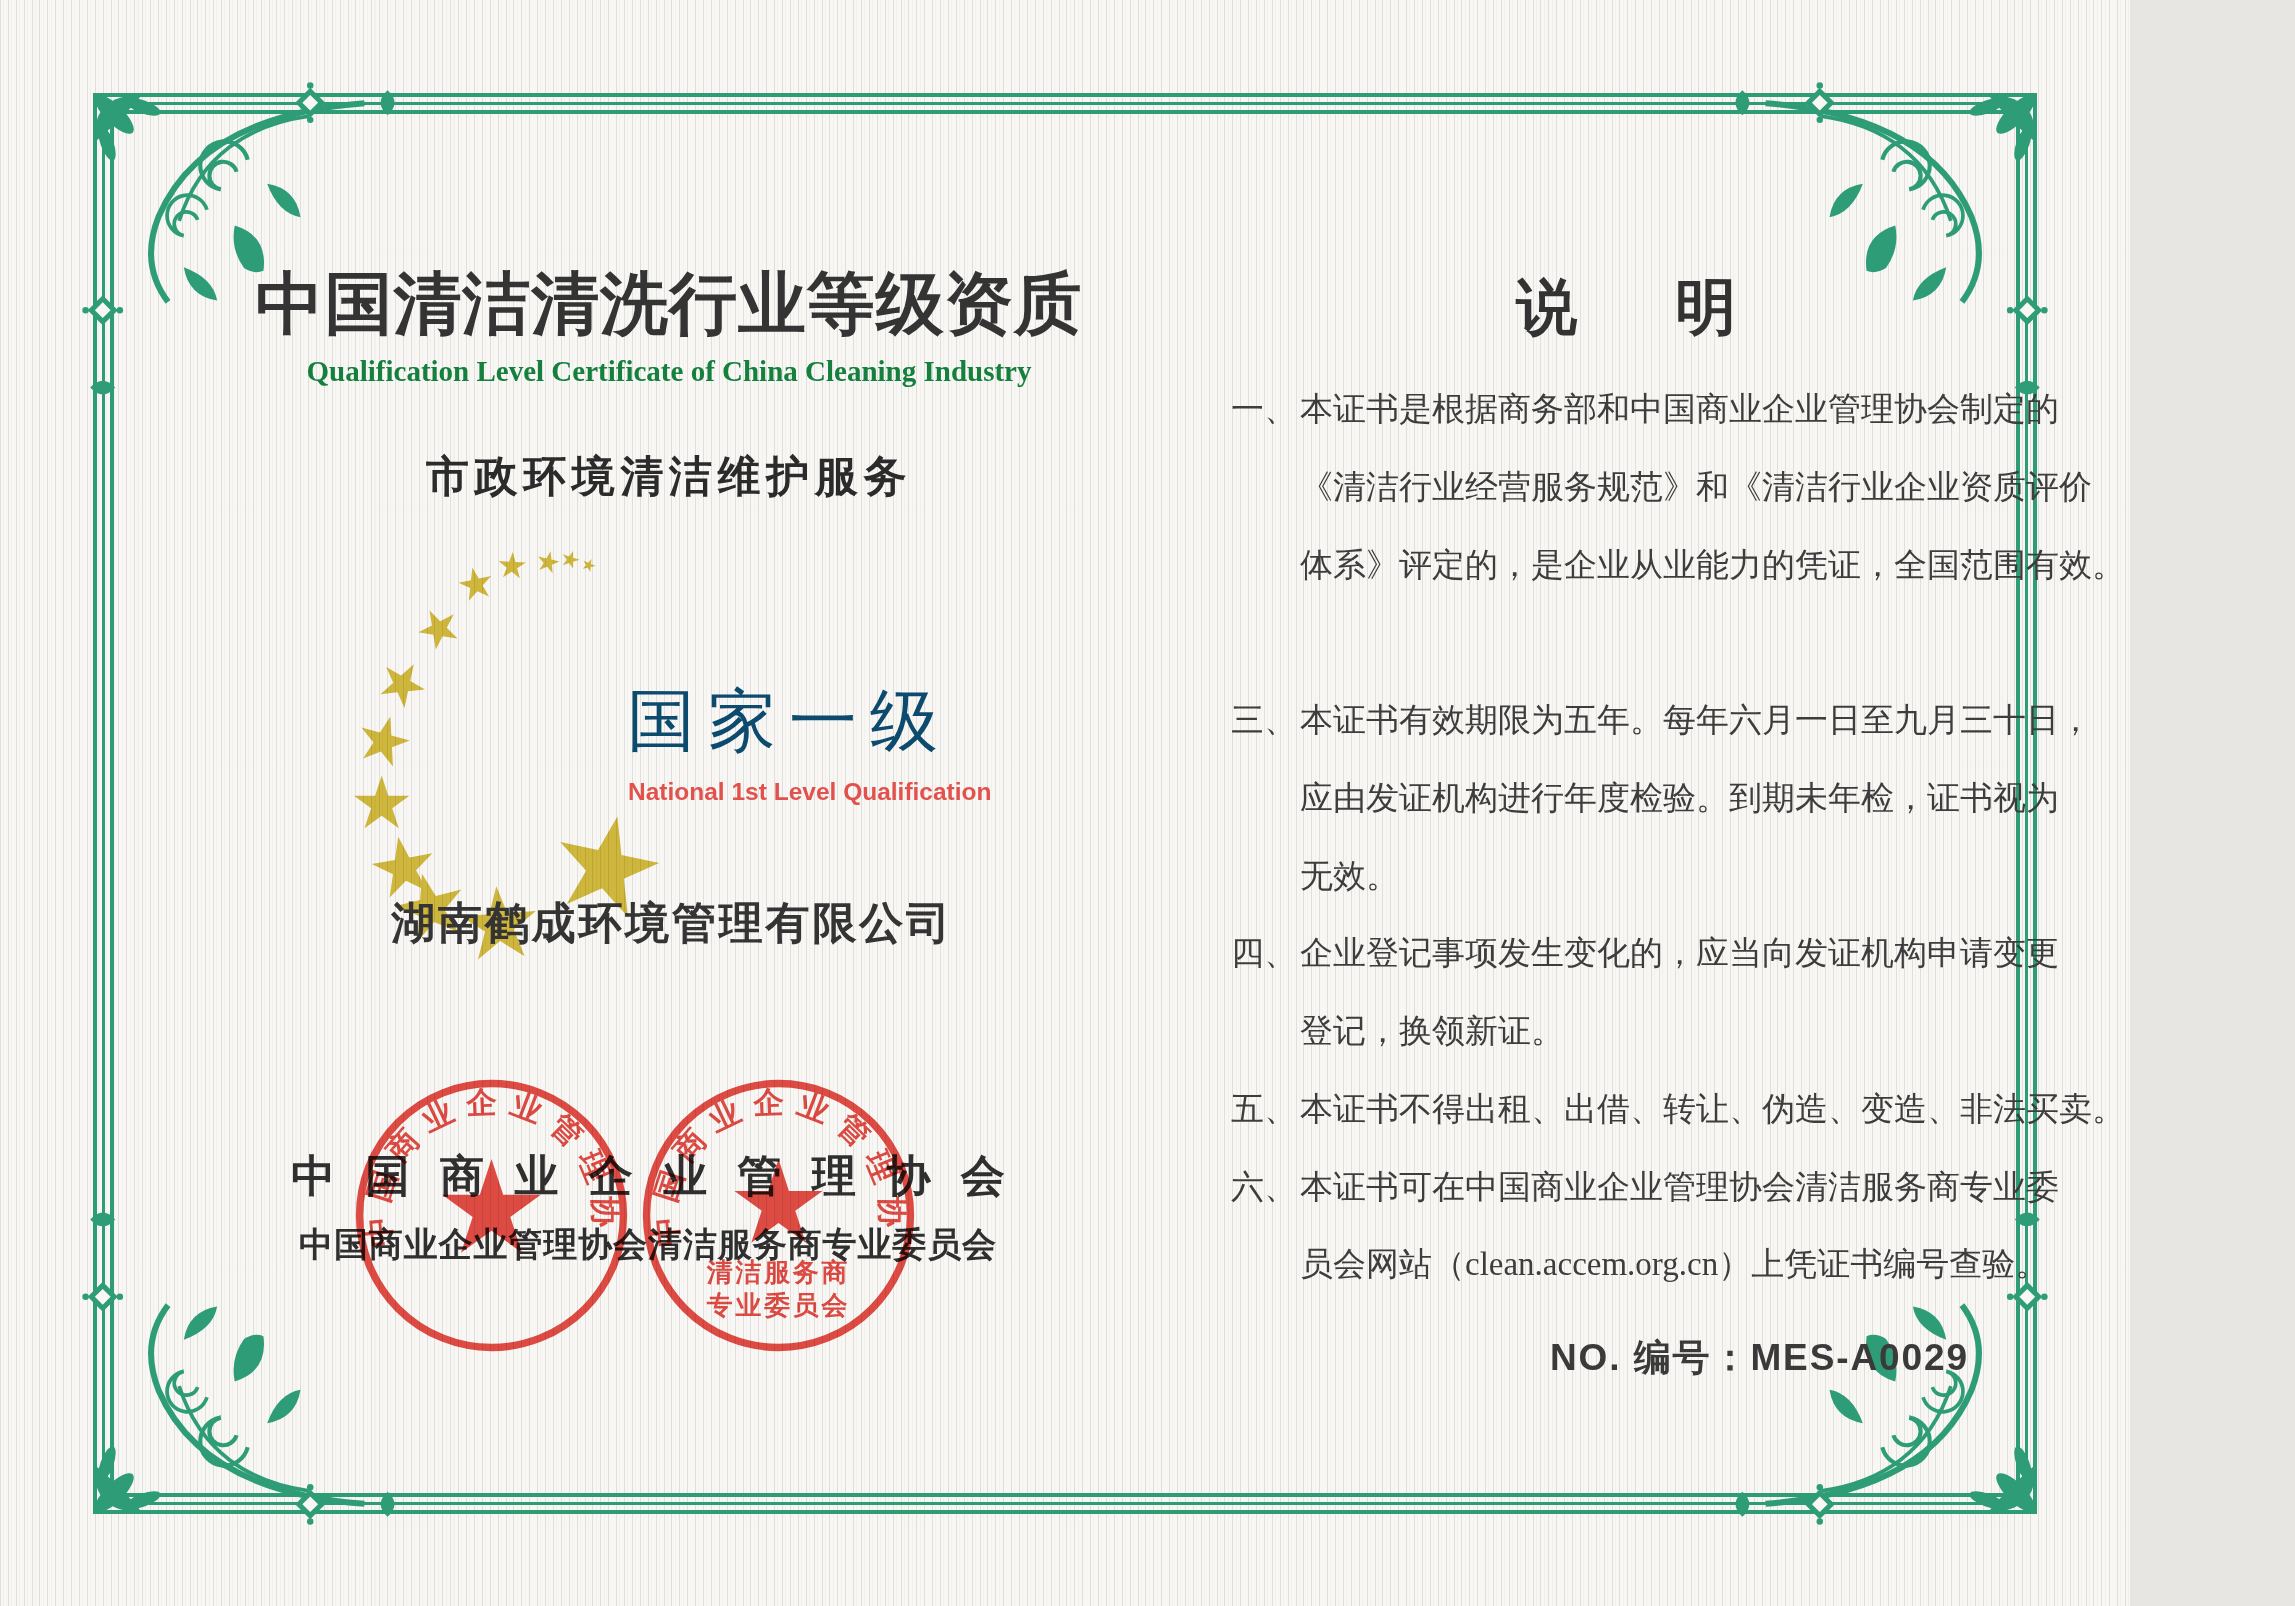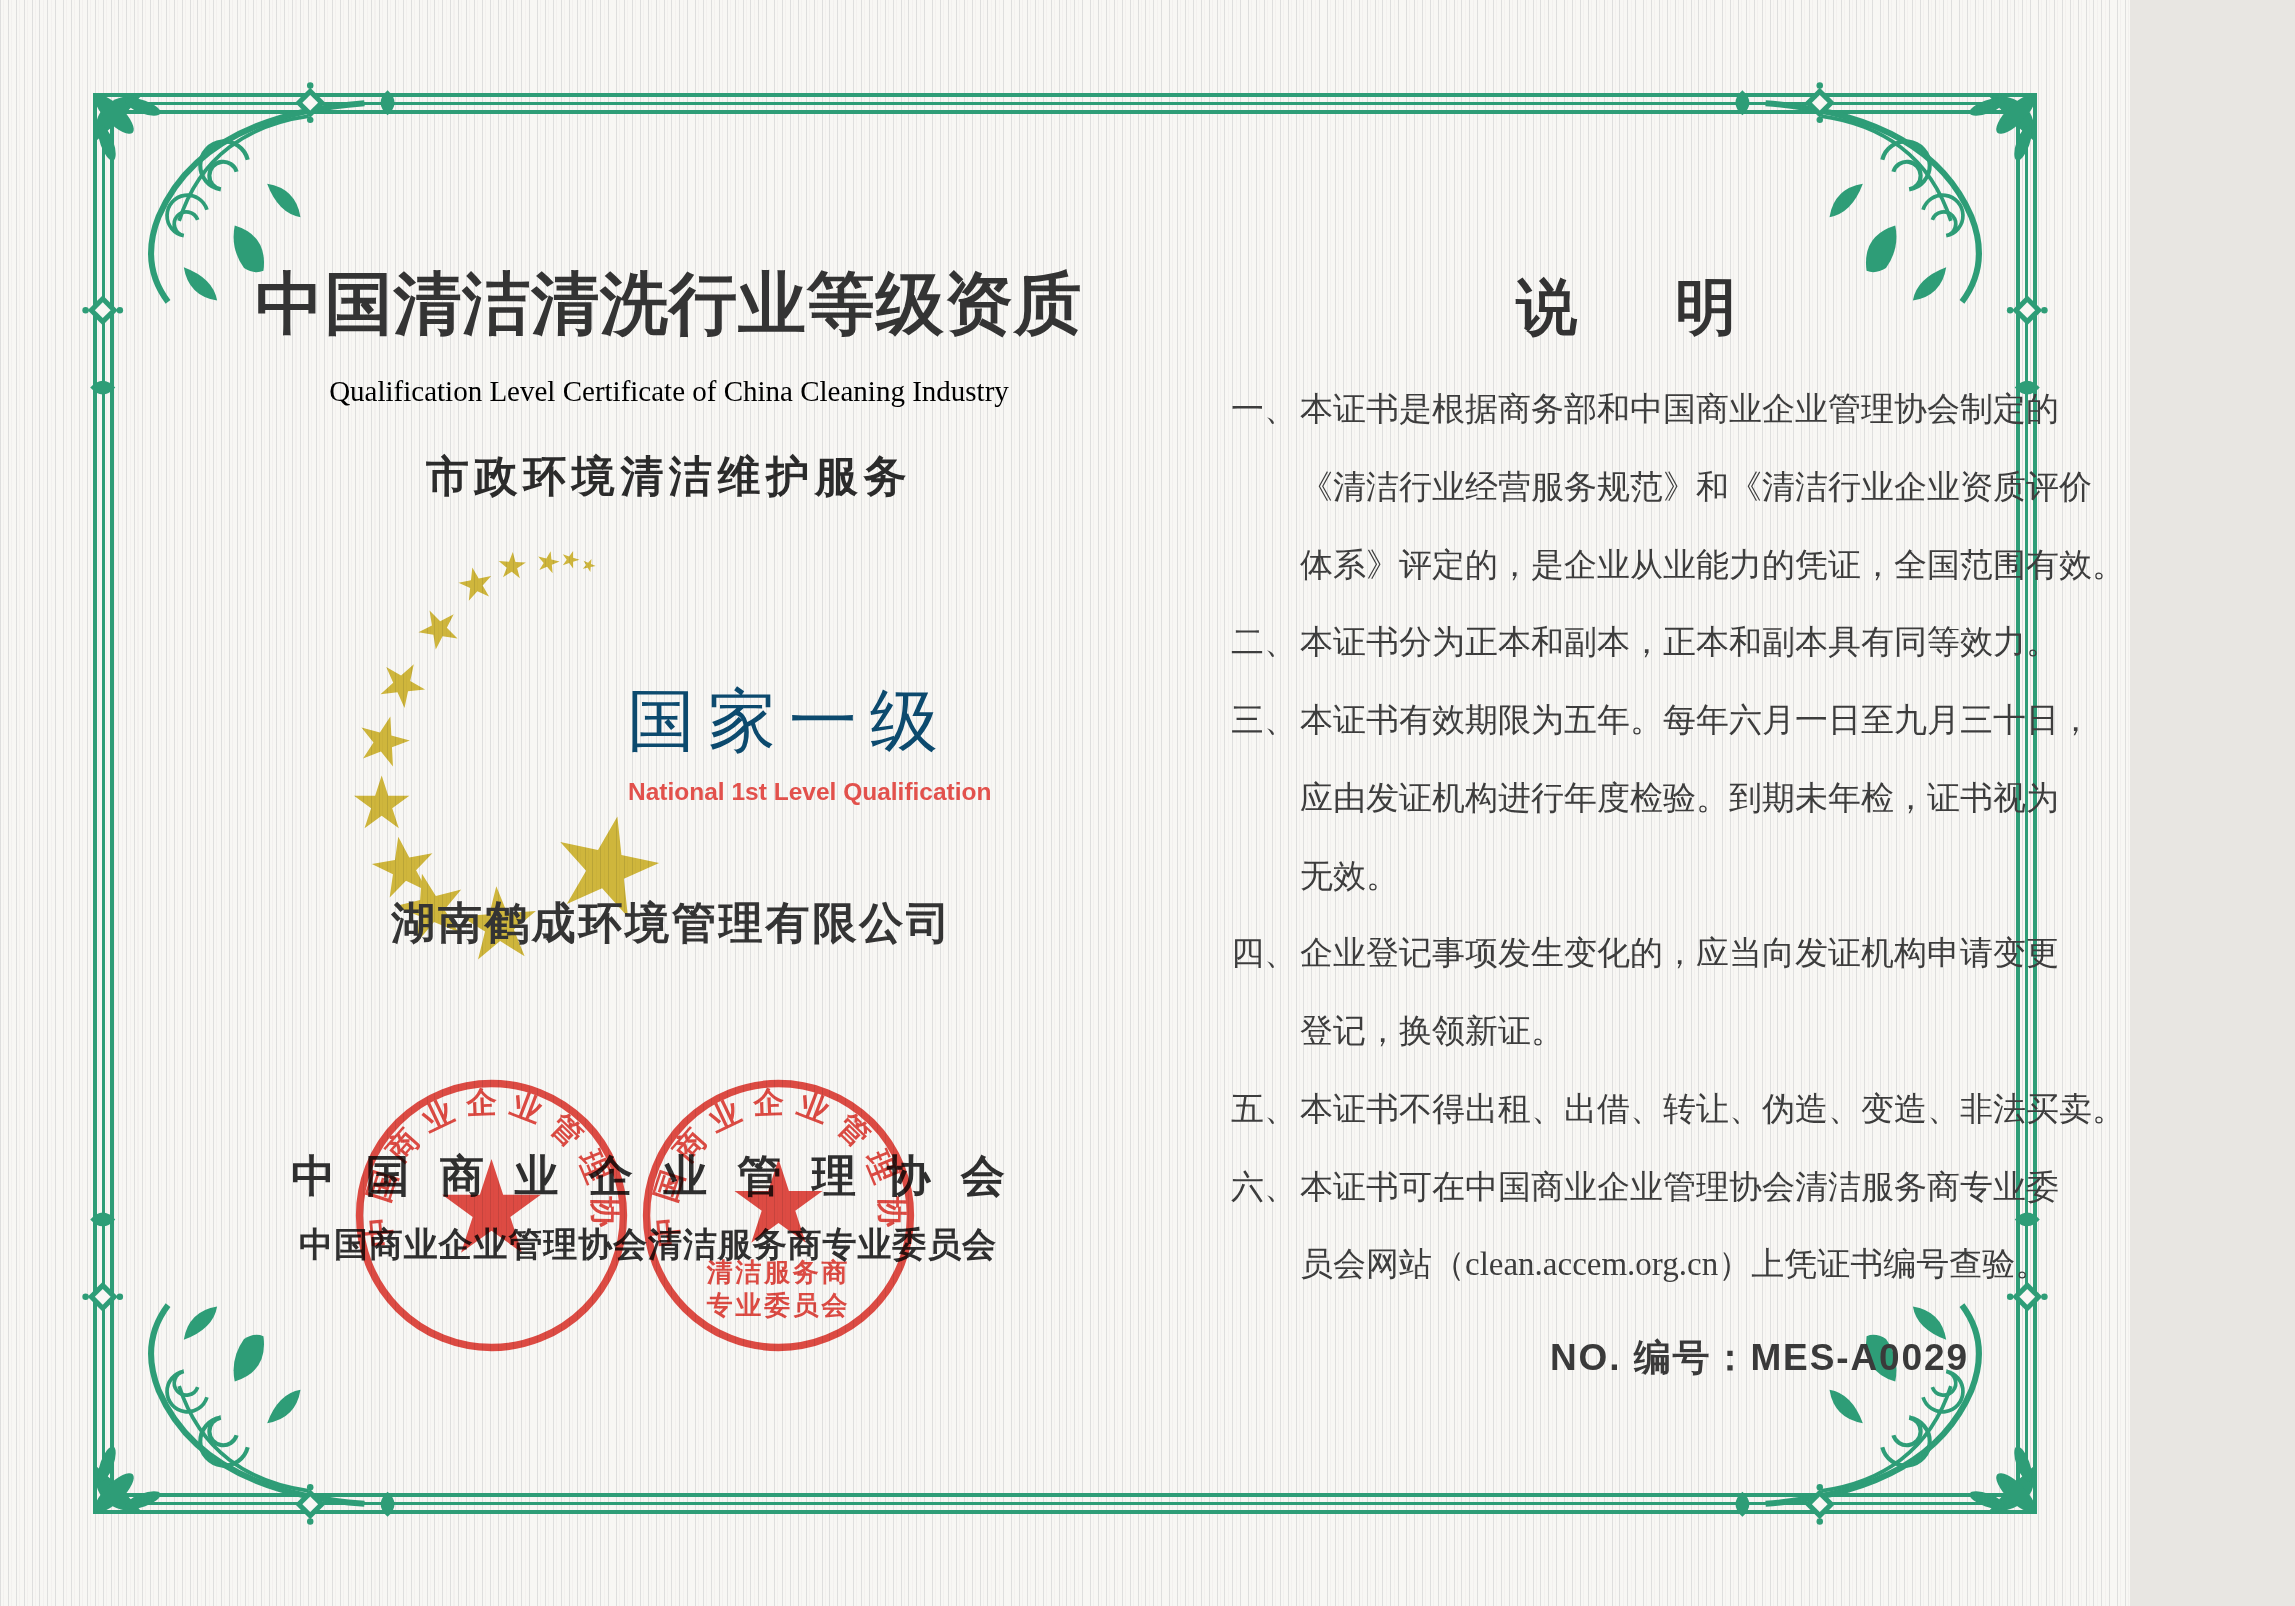--- a/index.html
+++ b/index.html
@@ -25,21 +25,21 @@
   .c-tl{left:68px; top:68px;}
   .c-tr{right:68px; top:68px; transform:scaleX(-1);}
   .c-bl{left:68px; bottom:68px; transform:scaleY(-1);}
   .c-br{right:68px; bottom:68px; transform:scale(-1,-1);}
 
   .abs{position:absolute; z-index:3;}
   .center{text-align:center;}
   .sans{font-family:"Liberation Sans","DejaVu Sans",sans-serif;}
 
   .main-title{left:153px; top:259px; width:1032px; font-size:68px; font-weight:bold; color:#343434; letter-spacing:0.9px; white-space:nowrap;}
-  .en-title{left:153px; top:375px; width:1032px; font-size:29px; font-weight:normal; color:#000000;}
+  .en-title{left:153px; top:355px; width:1032px; font-size:29px; font-weight:bold; color:#15803d;}
   .service{left:153px; top:448px; width:1032px; font-size:43px; font-weight:bold; letter-spacing:5.6px; color:#2b2b2b;}
   .company{left:156px; top:894px; width:1032px; font-size:44px; font-weight:bold; letter-spacing:2.8px; color:#343434;}
 
   .logo{left:292px; top:527px; z-index:3; mix-blend-mode:multiply;}
   .grade-cn{left:627px; top:676px; font-size:68px; font-weight:normal; letter-spacing:13px; color:#0c4a6e; white-space:nowrap;}
   .grade-en{left:628px; top:778px; font-size:24.5px; font-weight:bold; color:#e2514c; white-space:nowrap;}
 
   .issuer1{left:287px; top:1147px; width:722px; font-size:44px; font-weight:600; word-spacing:19.4px; color:#2f2f2f; white-space:nowrap; text-align:center;}
   .issuer2{left:287px; top:1222px; width:722px; font-size:34px; font-weight:600; letter-spacing:0.9px; color:#2f2f2f; white-space:nowrap; text-align:center;}
   .validity{left:296px; top:1340px; font-size:33px; font-weight:bold; letter-spacing:0.9px; color:#2e2e2e; white-space:nowrap;}
@@ -153,21 +153,20 @@
     <use href="#star5" transform="translate(310 288) scale(100)" fill="#e23f38"></use>
     <text x="310" y="452" text-anchor="middle" fill="#e23f38" font-size="56" font-weight="bold" letter-spacing="6" font-family="Liberation Serif, serif">清洁服务商</text>
     <text x="310" y="522" text-anchor="middle" fill="#e23f38" font-size="56" font-weight="bold" letter-spacing="6" font-family="Liberation Serif, serif">专业委员会</text>
   </svg>
 
   <div class="abs notes-heading center">说　明</div>
 
   <div class="nline" style="top:370px"><span class="nno">一、</span><span>本证书是根据商务部和中国商业企业管理协会制定的</span></div>
   <div class="nline cont" style="top:448px"><span>《清洁行业经营服务规范》和《清洁行业企业资质评价</span></div>
   <div class="nline cont" style="top:526px"><span>体系》评定的，是企业从业能力的凭证，全国范围有效。</span></div>
-  <div class="nline" style="top:603px"><span class="nno">二、</span><span>本证书分为正本和副本，正本和副本具有同等效力。</span></div>
   <div class="nline" style="top:681px"><span class="nno">三、</span><span>本证书有效期限为五年。每年六月一日至九月三十日，</span></div>
   <div class="nline cont" style="top:837px"><span>无效。</span></div>
   <div class="nline cont" style="top:759px"><span>应由发证机构进行年度检验。到期未年检，证书视为</span></div>
   <div class="nline" style="top:914px"><span class="nno">四、</span><span>企业登记事项发生变化的，应当向发证机构申请变更</span></div>
   <div class="nline cont" style="top:992px"><span>登记，换领新证。</span></div>
   <div class="nline" style="top:1070px"><span class="nno">五、</span><span>本证书不得出租、出借、转让、伪造、变造、非法买卖。</span></div>
   <div class="nline cont" style="top:1225px"><span>员会网站（clean.accem.org.cn）上凭证书编号查验。</span></div>
   <div class="nline" style="top:1148px"><span class="nno">六、</span><span>本证书可在中国商业企业管理协会清洁服务商专业委</span></div>
 
   <div class="abs certno sans"><span>NO. 编号：</span><span>MES-A0029</span></div>

